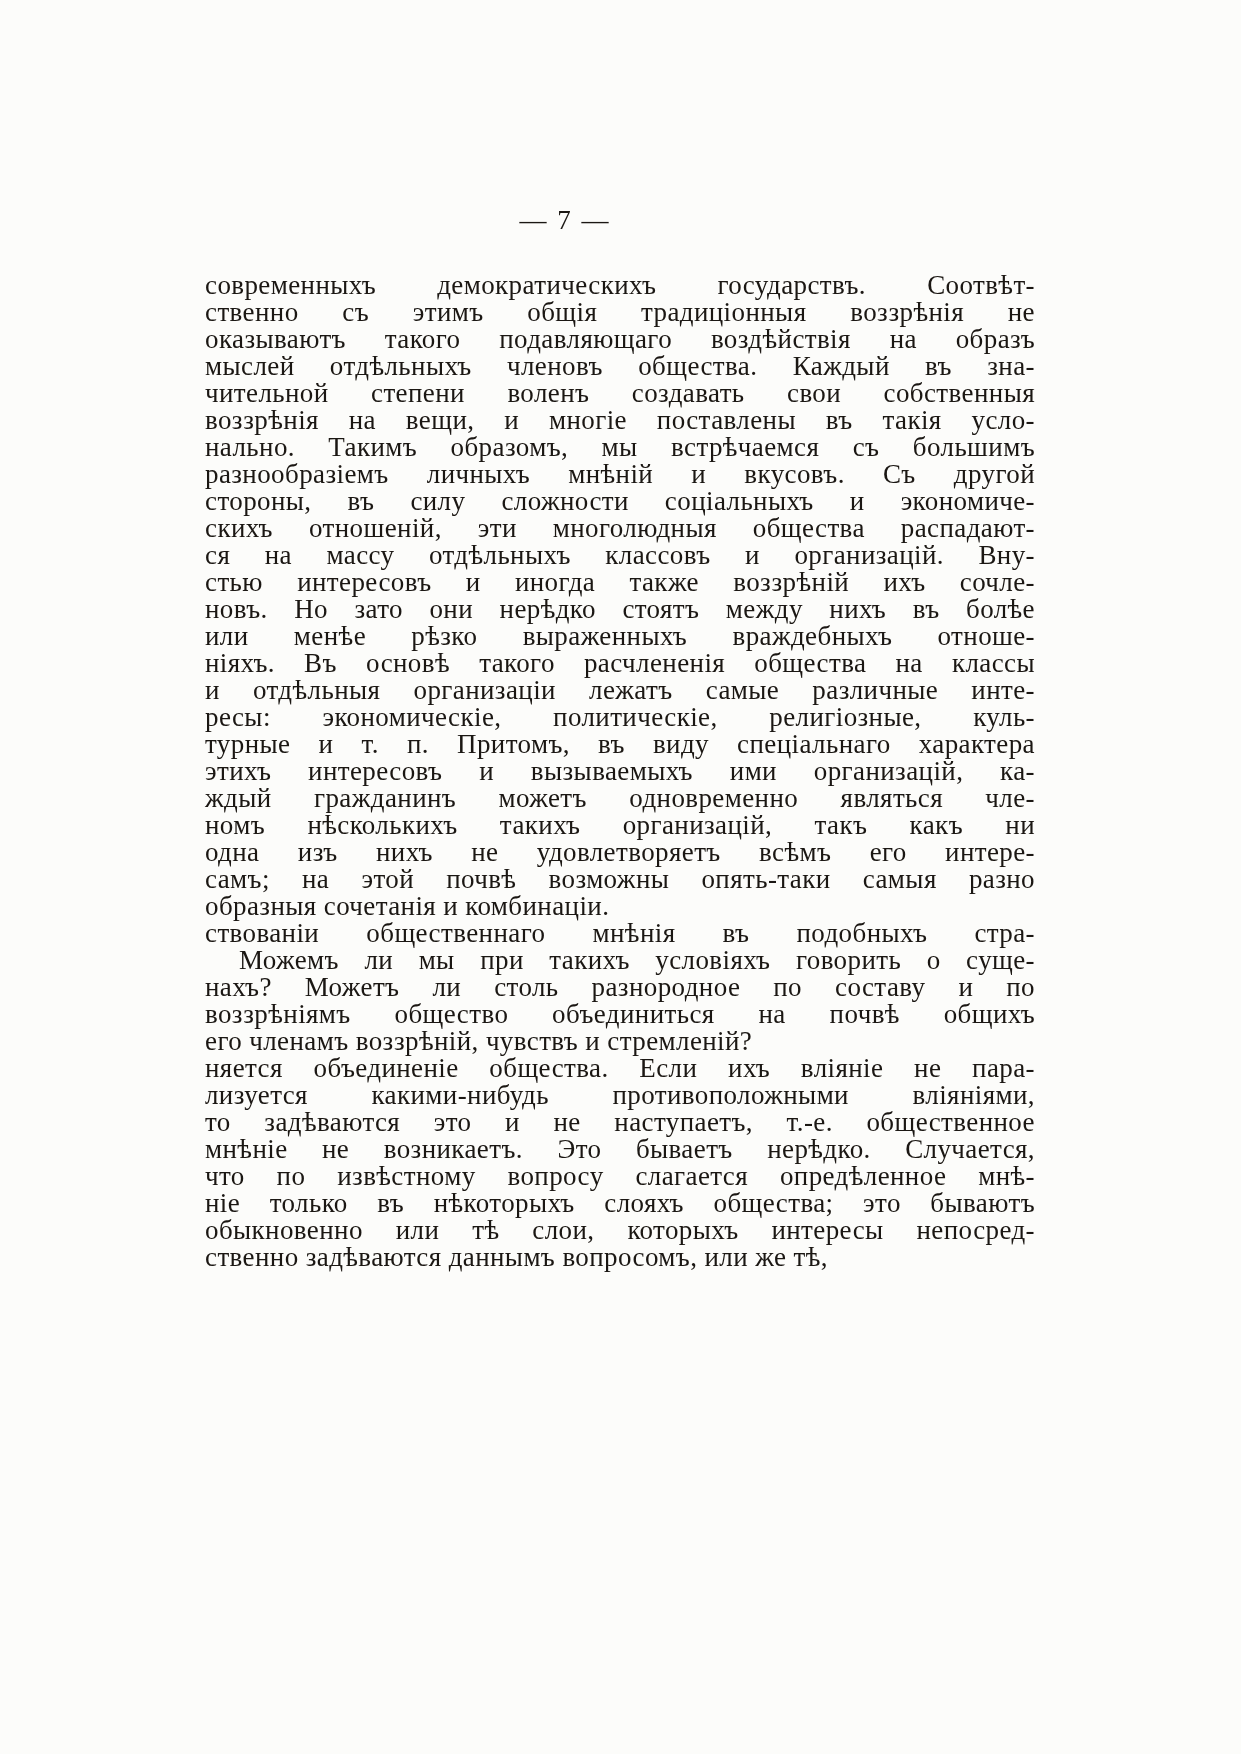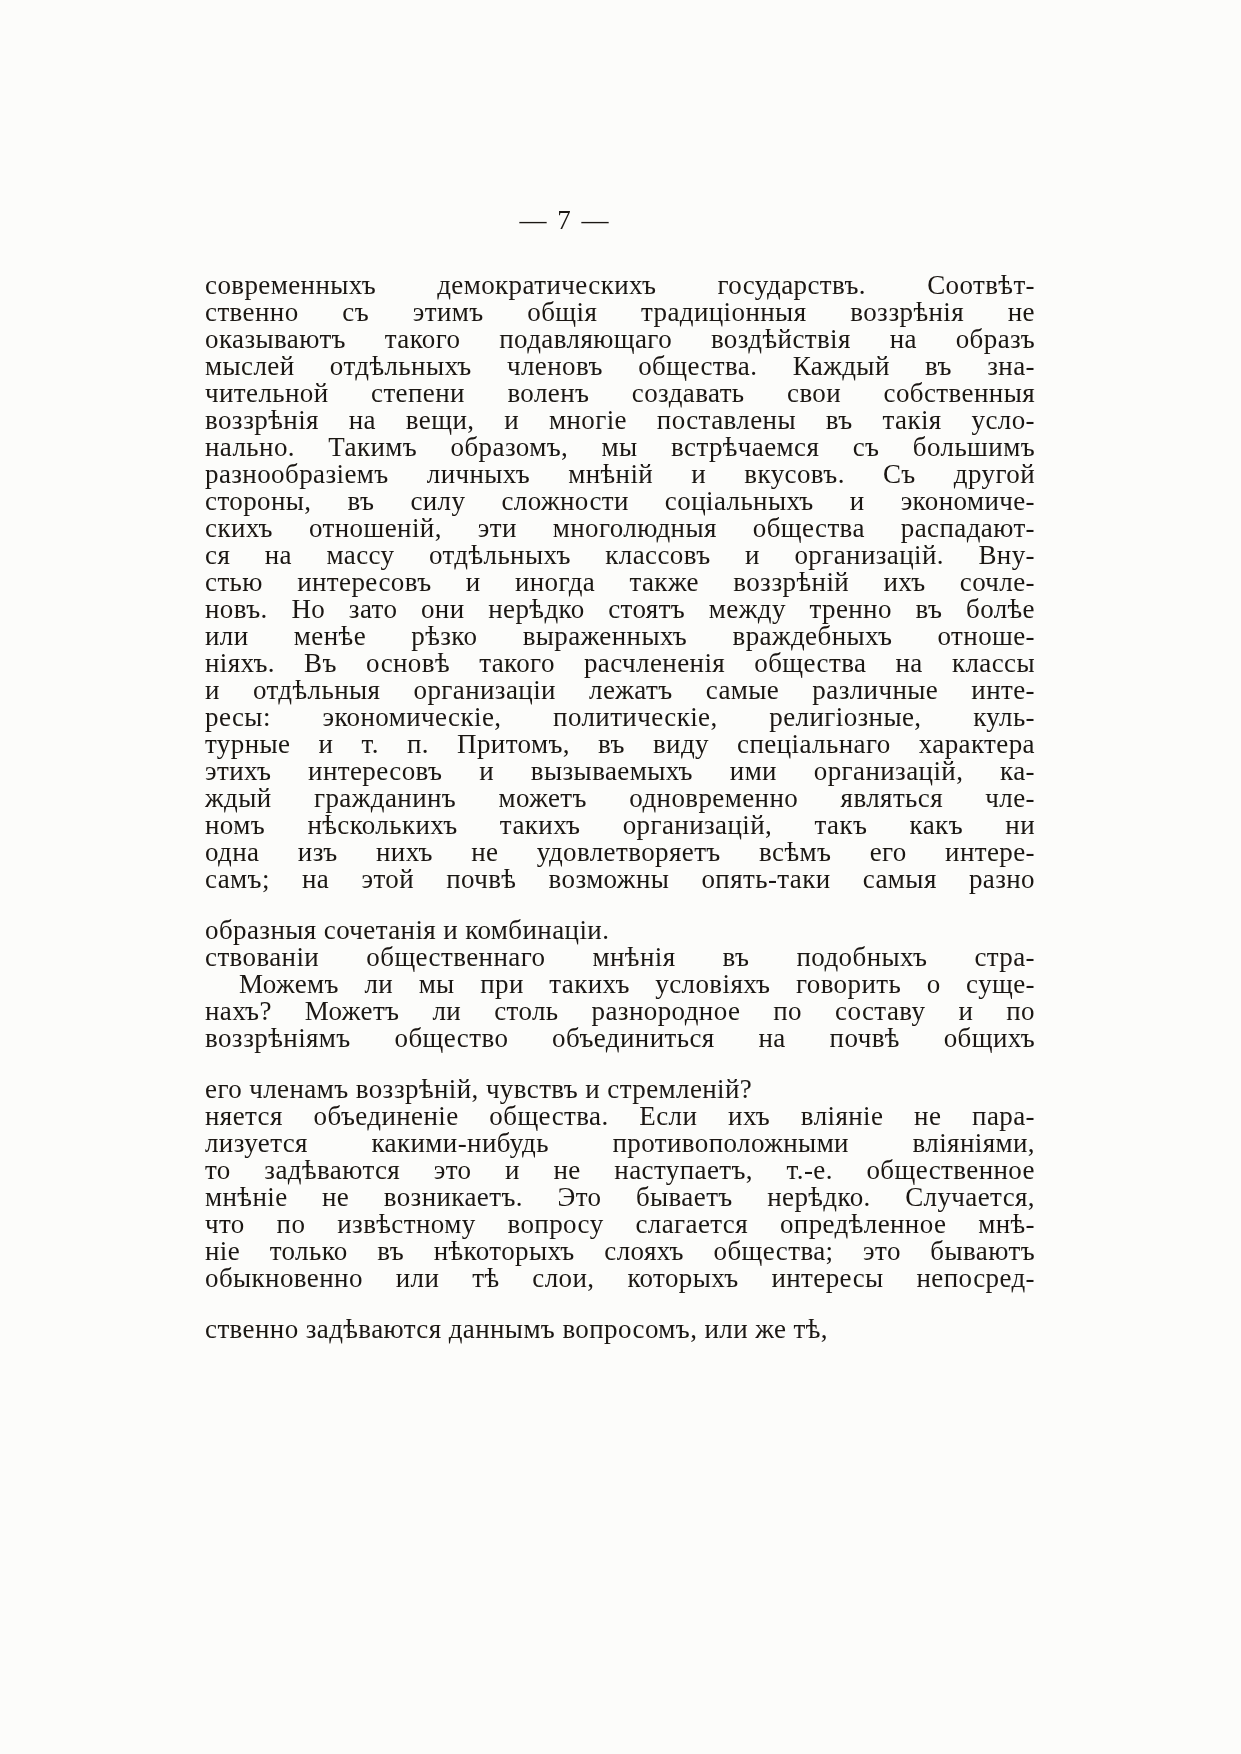--- a/index.html
+++ b/index.html
@@ -45,21 +45,20 @@
     white-space: normal;
     text-align: justify;
     text-align-last: justify;
     -moz-text-align-last: justify;
   }
   .line.indent {
     text-indent: 34px;
   }
   .line.para-last {
     text-align-last: left;
-    margin-top: 24px;
     -moz-text-align-last: left;
   }
 </style>
 </head>
 <body>
 
 <div class="page">
   <div class="page-number">— 7 —</div>
   <div class="text-block" id="text-block">
       <div class="paragraph">
@@ -68,21 +67,21 @@
         <div class="line">оказываютъ такого подавляющаго воздѣйствія на образъ</div>
         <div class="line">мыслей отдѣльныхъ членовъ общества. Каждый въ зна-</div>
         <div class="line">чительной степени воленъ создавать свои собственныя</div>
         <div class="line">воззрѣнія на вещи, и многіе поставлены въ такія усло-</div>
         <div class="line">нально. Такимъ образомъ, мы встрѣчаемся съ большимъ</div>
         <div class="line">разнообразіемъ личныхъ мнѣній и вкусовъ. Съ другой</div>
         <div class="line">стороны, въ силу сложности соціальныхъ и экономиче-</div>
         <div class="line">скихъ отношеній, эти многолюдныя общества распадают-</div>
         <div class="line">ся на массу отдѣльныхъ классовъ и организацій. Вну-</div>
         <div class="line">стью интересовъ и иногда также воззрѣній ихъ сочле-</div>
-        <div class="line">новъ. Но зато они нерѣдко стоятъ между тренно въ болѣе</div>
+        <div class="line">новъ. Но зато они нерѣдко стоятъ между нихъ въ болѣе</div>
         <div class="line">или менѣе рѣзко выраженныхъ враждебныхъ отноше-</div>
         <div class="line">ніяхъ. Въ основѣ такого расчлененія общества на классы</div>
         <div class="line">и отдѣльныя организаціи лежатъ самые различные инте-</div>
         <div class="line">ресы: экономическіе, политическіе, религіозные, куль-</div>
         <div class="line">турные и т. п. Притомъ, въ виду спеціальнаго характера</div>
         <div class="line">этихъ интересовъ и вызываемыхъ ими организацій, ка-</div>
         <div class="line">ждый гражданинъ можетъ одновременно являться чле-</div>
         <div class="line">номъ нѣсколькихъ такихъ организацій, такъ какъ ни</div>
         <div class="line">одна изъ нихъ не удовлетворяетъ всѣмъ его интере-</div>
         <div class="line">самъ; на этой почвѣ возможны опять-таки самыя разно</div>

